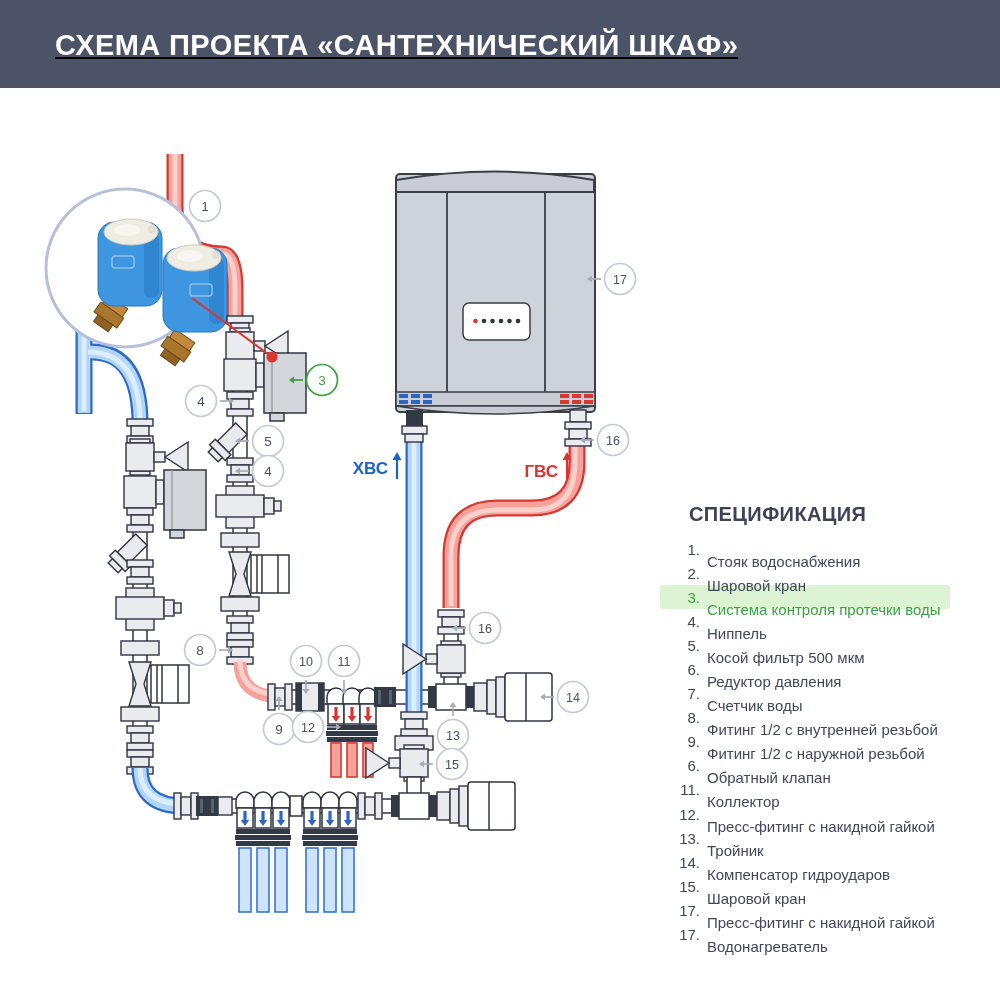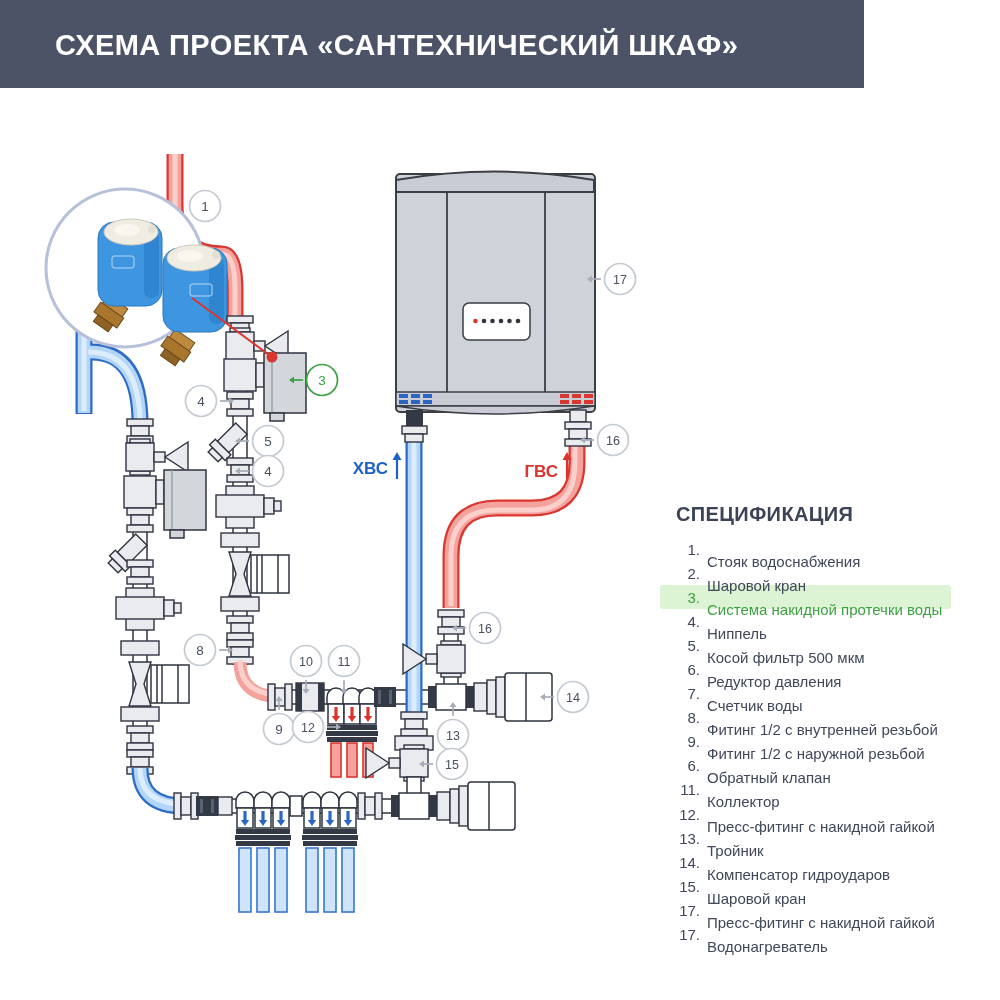--- a/index.html
+++ b/index.html
@@ -1,39 +1,39 @@
 <!DOCTYPE html>
 <html><head>
 <meta charset="utf-8">
 <style>
   html,body{margin:0;padding:0;}
   body{width:1000px;height:1000px;position:relative;background:#fff;overflow:hidden;
        font-family:"Liberation Sans","DejaVu Sans",sans-serif;}
-  .header{position:absolute;left:0;top:0;width:864px;height:88px;background:#4c5367;z-index:3;}
+  .header{position:absolute;left:0;top:0;width:1000px;height:88px;background:#4c5367;z-index:3;text-decoration:underline;}
   .header h1{margin:0;padding:0 0 0 55px;line-height:90px;font-size:29px;font-weight:700;
              color:#ffffff;letter-spacing:.4px;white-space:nowrap;}
   svg.diagram{position:absolute;left:0;top:0;z-index:1;}
 
   
   .mf{fill:#e9ebee;stroke:#2f3440;stroke-width:1.4;}
   .wpf{fill:#ffffff;stroke:#2f3440;stroke-width:1.5;}
   .df{fill:#343a45;stroke:none;}
   .gray{fill:#d3d6db;stroke:#2f3440;stroke-width:1.5;}
   .ln{stroke:#2f3440;stroke-width:1.5;fill:none;}
   .por{stroke:#d93831;stroke-width:17;fill:none;}
   .pmr{stroke:#f5a29d;stroke-width:12.5;fill:none;}
   .pcr{stroke:#fbd0cb;stroke-width:5;fill:none;}
   .pob{stroke:#2e6bc6;stroke-width:17;fill:none;}
   .pmb{stroke:#b2d5f8;stroke-width:12.5;fill:none;}
   .pcb{stroke:#dcedfd;stroke-width:5;fill:none;}
   .supply-label{font-family:"Liberation Sans",sans-serif;font-size:17px;font-weight:700;}
 
   
   .spec{position:absolute;left:660px;top:495px;width:338px;z-index:2;}
-  .spec-title{margin:8px 0 11px 16px;font-size:20px;font-weight:700;color:#3c4357;letter-spacing:.4px;}
+  .spec-title{margin:8px 0 11px 29px;font-size:20px;font-weight:700;color:#3c4357;letter-spacing:.4px;}
   .spec-row{display:flex;align-items:center;height:24.1px;font-size:15px;color:#3f4759;}
   .spec-row .num{width:40px;text-align:right;margin-right:7px;flex:none;}
   .spec-row .lbl{white-space:nowrap;margin-top:24px;}
   .spec-row.hl{width:fit-content;padding-right:9px;border-radius:3px;background:#dcf3d4;}
   .spec-row.hl .num,.spec-row.hl .lbl{color:#3aa23f;}
 </style>
 </head>
 <body>
 
 <div class="header">
@@ -431,21 +431,21 @@
       <div class="spec-row">
         <span class="num">1.</span>
         <span class="lbl">Стояк водоснабжения</span>
       </div>
       <div class="spec-row">
         <span class="num">2.</span>
         <span class="lbl">Шаровой кран</span>
       </div>
       <div class="spec-row hl">
         <span class="num">3.</span>
-        <span class="lbl">Система накидной протечки воды</span>
+        <span class="lbl">Система контроля протечки воды</span>
       </div>
       <div class="spec-row">
         <span class="num">4.</span>
         <span class="lbl">Ниппель</span>
       </div>
       <div class="spec-row">
         <span class="num">5.</span>
         <span class="lbl">Косой фильтр 500 мкм</span>
       </div>
       <div class="spec-row">

